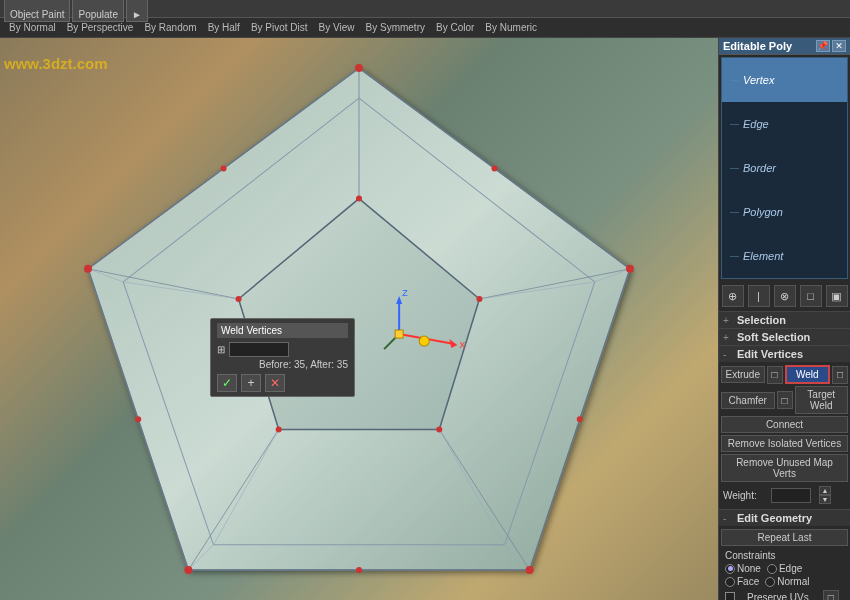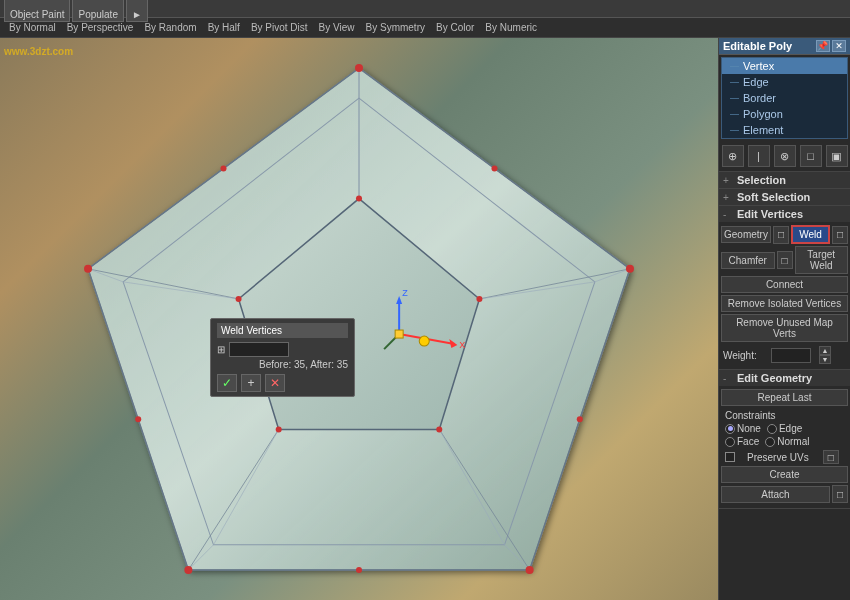--- a/index.html
+++ b/index.html
@@ -63,24 +63,24 @@
     #viewport {
       flex: 1;
       position: relative;
       background: linear-gradient(135deg, #8a7a5a 0%, #b09060 20%, #6a8070 40%, #7a9080 60%, #c0a870 80%, #9a8a60 100%);
       overflow: hidden;
     }
 
     
     #watermark {
       position: absolute;
-      top: 8px;
+      top: 17px;
       left: 4px;
       color: rgba(255,200,0,0.6);
-      font-size: 10px;
+      font-size: 15px;
       font-weight: bold;
     }
     #pentagon-svg {
       width: 100%;
       height: 100%;
     }
 
     
     #weld-popup {
       position: absolute;
@@ -176,27 +176,28 @@
       cursor: pointer;
     }
 
     
     #subobject-list {
       background: #1a2a3a;
       border: 1px solid #3a5a7a;
       margin: 2px;
     }
     .subobject-item {
-      padding: 2px 8px;
+      padding: 16px 8px;
       font-size: 11px;
       color: #aac8e8;
       cursor: pointer;
       display: flex;
       align-items: center;
       gap: 4px;
+      font-style: italic;
     }
     .subobject-item.active { background: #4a7aaa; color: #fff; }
     .subobject-item::before {
       content: '—';
       color: #5a8ab0;
       font-size: 9px;
     }
 
     
     #icon-row {
@@ -583,21 +584,21 @@
 
     <div class="panel-section">
       <div class="section-header">
         <span class="section-header-icon">-</span>
         <span class="section-title">Edit Vertices</span>
       </div>
       <div class="section-content">
 
 
         <div class="btn-row" style="align-items:center;">
-          <button class="panel-btn btn-main">Geometry</button>
+          <button class="panel-btn btn-main">Extrude</button>
           <button class="panel-btn-small" style="width:16px;height:18px;">□</button>
           <button class="panel-btn btn-main highlighted">Weld</button>
           <button class="panel-btn-small" style="width:16px;height:18px;">□</button>
         </div>
 
         <div class="btn-row" style="align-items:center;">
           <button class="panel-btn btn-main">Chamfer</button>
           <button class="panel-btn-small" style="width:16px;height:18px;">□</button>
           <button class="panel-btn btn-main">Target Weld</button>
         </div>

